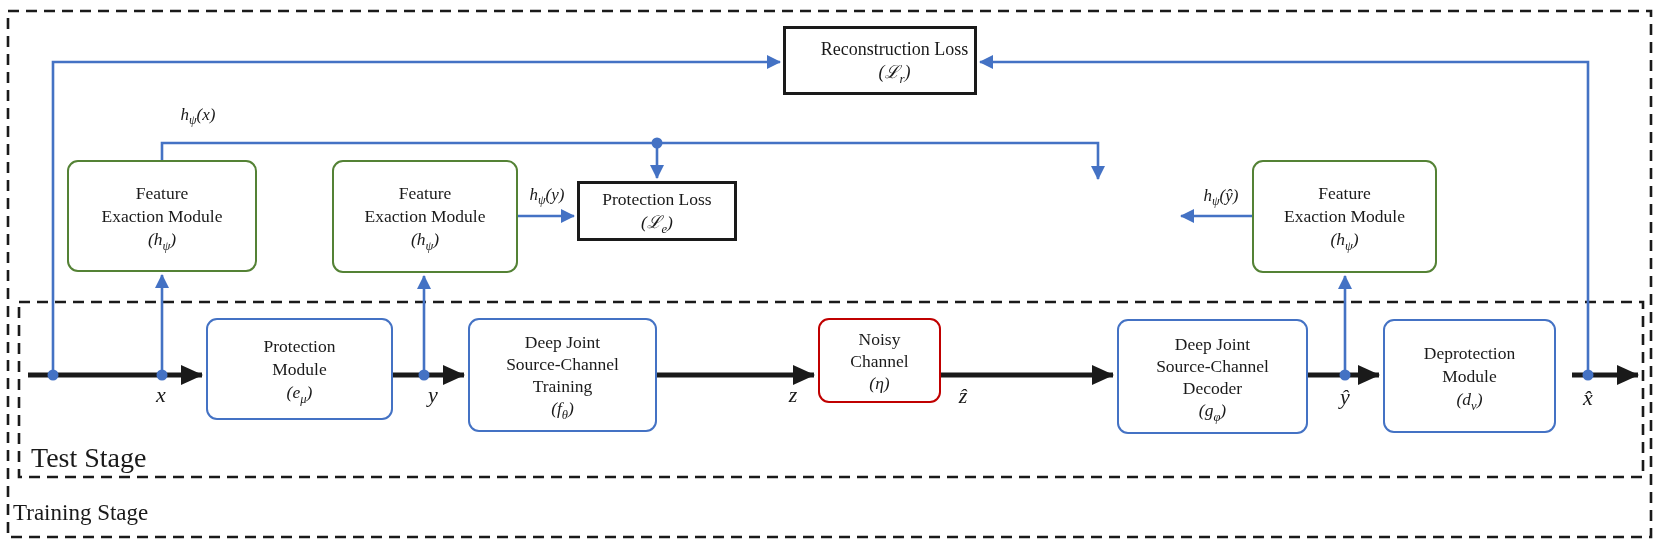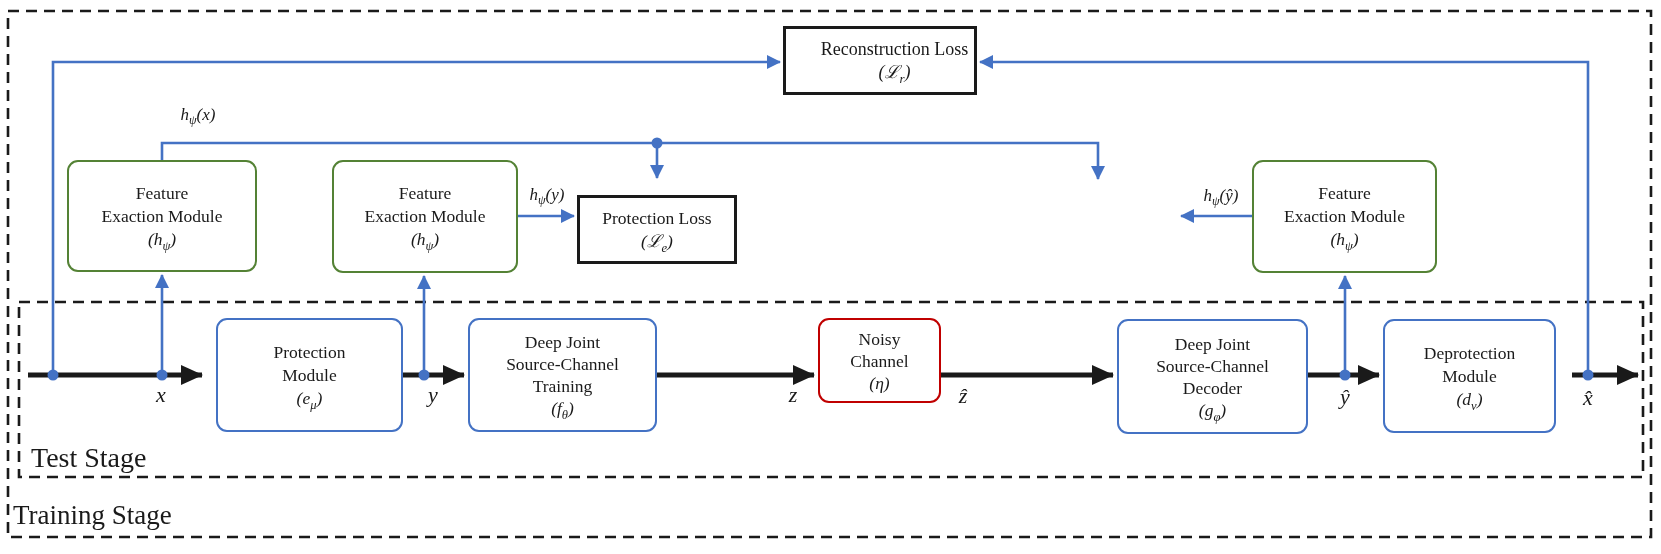--- a/index.html
+++ b/index.html
@@ -69,21 +69,21 @@
     <circle cx="1345" cy="375" r="5.5" style="fill:var(--blue)"></circle>
     <circle cx="1588" cy="375" r="5.5" style="fill:var(--blue)"></circle>
     <circle cx="657" cy="143" r="5.5" style="fill:var(--blue)"></circle>
   </svg>
 
   <div class="box black-box" style="left:783px;top:26px;width:194px;height:69px;font-size:18px;padding-left:29px;">
     <span class="ln">Reconstruction Loss</span>
     <span class="sym"><span>(ℒ</span><sub>r</sub><span>)</span></span>
   </div>
 
-  <div class="box black-box" style="left:577px;top:181px;width:160px;height:69px;margin-top:14px;">
+  <div class="box black-box" style="left:577px;top:181px;width:160px;height:60px;">
     <span class="ln">Protection Loss</span>
     <span class="sym"><span>(ℒ</span><sub>e</sub><span>)</span></span>
   </div>
 
 
   <div class="box green-box" style="left:67px;top:160px;width:190px;height:112px;">
     <span class="ln">Feature</span>
     <span class="ln">Exaction Module</span>
     <span class="sym"><span>(h</span><sub>ψ</sub><span>)</span></span>
   </div>
@@ -93,21 +93,21 @@
     <span class="ln">Exaction Module</span>
     <span class="sym"><span>(h</span><sub>ψ</sub><span>)</span></span>
   </div>
 
   <div class="box green-box" style="left:1252px;top:160px;width:185px;height:113px;">
     <span class="ln">Feature</span>
     <span class="ln">Exaction Module</span>
     <span class="sym"><span>(h</span><sub>ψ</sub><span>)</span></span>
   </div>
 
-  <div class="box blue-box" style="left:216px;top:318px;width:187px;height:114px;">
+  <div class="box blue-box" style="left:206px;top:318px;width:187px;height:102px;">
     <span class="ln">Protection</span>
     <span class="ln">Module</span>
     <span class="sym"><span>(e</span><sub>μ</sub><span>)</span></span>
   </div>
 
   <div class="box blue-box" style="left:468px;top:318px;width:189px;height:114px;line-height:22px;">
     <span class="ln">Deep Joint</span>
     <span class="ln">Source-Channel</span>
     <span class="ln">Training</span>
     <span class="sym"><span>(f</span><sub>θ</sub><span>)</span></span>
@@ -139,15 +139,15 @@
   <div class="edge-label math-fn" style="left:1186px;top:186px;width:70px;"><span>h</span><sub>ψ</sub><span>(ŷ)</span></div>
 
   <div class="edge-label" style="left:146px;top:382px;width:30px;font-size:22px;">x</div>
   <div class="edge-label" style="left:418px;top:382px;width:30px;font-size:22px;">y</div>
   <div class="edge-label" style="left:778px;top:382px;width:30px;font-size:22px;">z</div>
   <div class="edge-label" style="left:948px;top:383px;width:30px;font-size:22px;">ẑ</div>
   <div class="edge-label" style="left:1330px;top:384px;width:30px;font-size:22px;">ŷ</div>
   <div class="edge-label" style="left:1573px;top:385px;width:30px;font-size:22px;">x̂</div>
 
   <div class="stage-label" style="left:31px;top:442px;">Test Stage</div>
-  <div class="stage-label" style="left:13px;top:500px;font-size:27px;">Training Stage</div>
+  <div class="stage-label" style="left:13px;top:500px;font-size:23px;">Training Stage</div>
 
 </div>
 
 </body></html>

